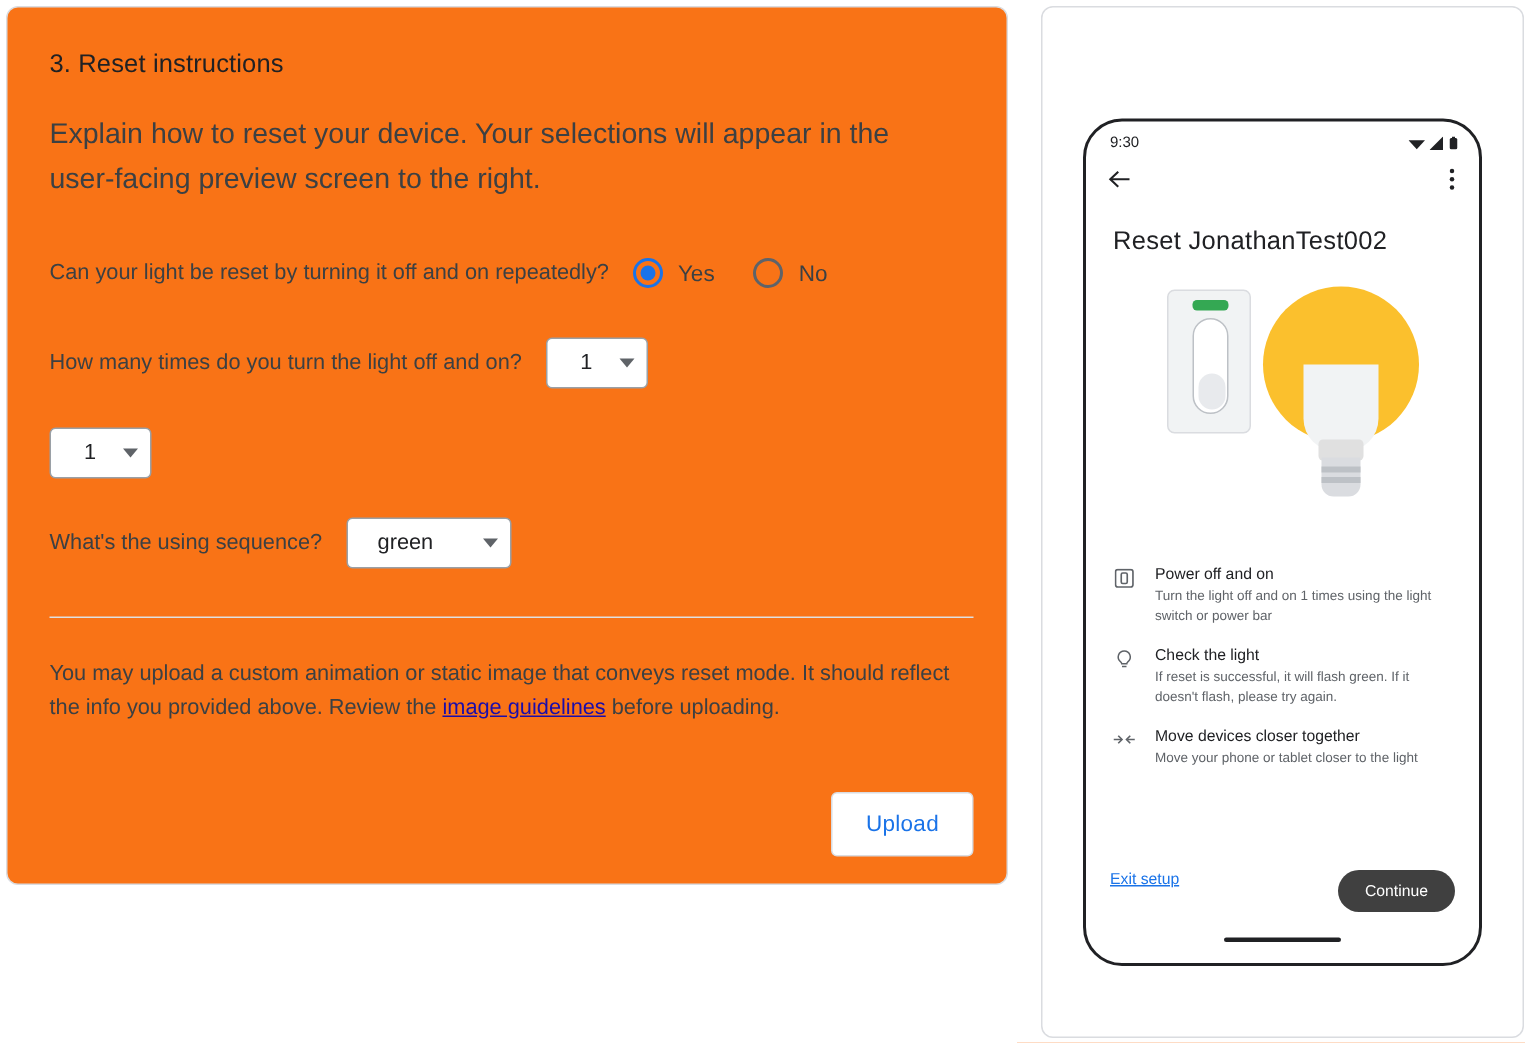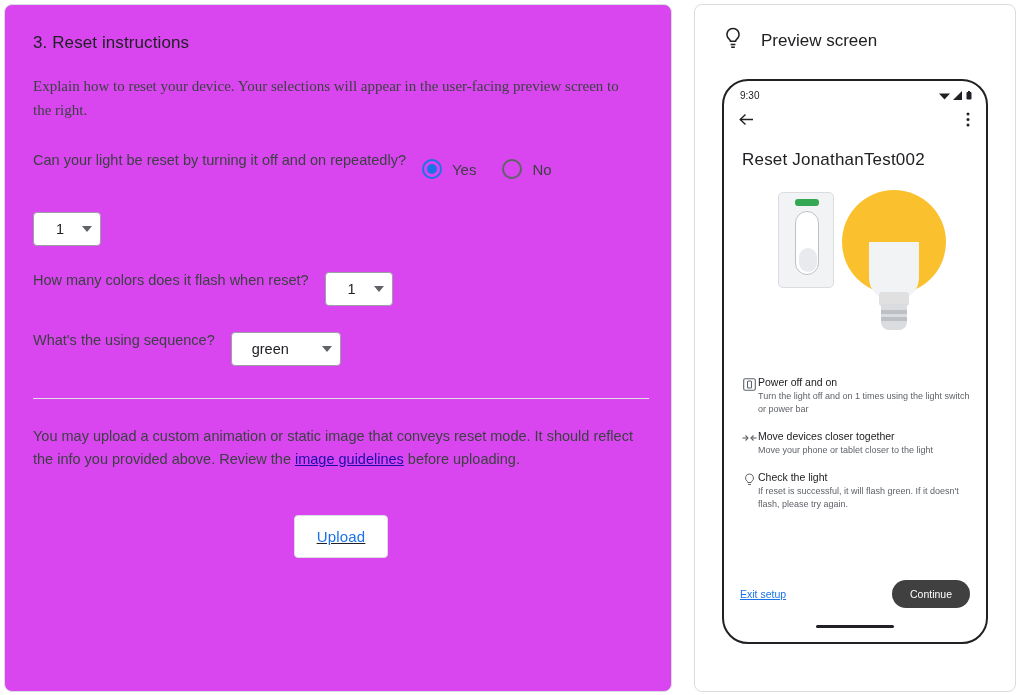--- a/index.html
+++ b/index.html
@@ -15,45 +15,45 @@
     position: relative;
     width: 1024px; height: 695px;
     display: flex;
     gap: 22px;
     padding: 4px 6px 0 4px;
   }
 
   
   .left-card {
     width: 668px;
-    height: 688px;
+    height: 586px;
     border: 1px solid #dadce0;
     border-radius: 8px;
-    background: #d946ef;
+    background: #f97316;
     padding: 28px 38px 0 28px;
     position: relative;
   }
   .section-title {
     font-size: 17px;
     font-weight: 500;
     color: #202124;
     margin: 0 0 22px 0;
     letter-spacing: .1px;
   }
   .section-desc {
-    font-size: 15px;
+    font-size: 19px;
     line-height: 1.58;
     color: #3c4043;
     margin: 0 0 30px 0;
     max-width: 616px;
-    font-family: Liberation Serif, serif;
   }
 
   .q-row {
     display: flex;
+    align-items: center;
     margin-bottom: 26px;
     min-height: 34px;
   }
   .q-label {
     font-size: 14.5px;
     color: #3c4043;
     margin-right: 16px;
   }
 
   
@@ -120,24 +120,23 @@
     font-size: 14.5px;
     line-height: 1.58;
     color: #3c4043;
     max-width: 616px;
     margin: 0;
   }
   .link { color: #1a0dab; text-decoration: underline; cursor: pointer; }
 
   .upload-wrap {
     display: flex;
-    justify-content: center;
+    justify-content: flex-end;
     width: 616px;
     margin-top: 44px;
-    text-decoration: underline;
   }
   .upload-btn {
     border: 1px solid #dadce0;
     border-radius: 4px;
     color: #1a73e8;
     background: #fff;
     font-size: 15px;
     font-weight: 500;
     padding: 12px 22px;
     cursor: pointer;
@@ -270,21 +269,21 @@
   .bulb-ring {
     position: absolute;
     left: 157px;
     width: 26px; height: 4px;
     background: #bdc1c6;
   }
 
   .tips { padding: 10px 16px 0 16px; }
   .tip {
     display: flex;
-    gap: 0;
+    gap: 12px;
     margin-bottom: 14px;
   }
   .tip-ico {
     width: 18px;
     flex: 0 0 18px;
     color: #5f6368;
     display: flex;
     justify-content: center;
     padding-top: 2px;
   }
@@ -297,21 +296,20 @@
     font-size: 9px;
     line-height: 1.45;
     color: #5f6368;
   }
 
   .phone-actions {
     position: absolute;
     left: 0; right: 0;
     bottom: 34px;
     display: flex;
-    align-items: center;
     justify-content: space-between;
     padding: 0 16px;
   }
   .exit-link {
     font-size: 10.5px;
     color: #1a73e8;
     text-decoration: underline;
     cursor: pointer;
   }
   .continue-btn {
@@ -349,28 +347,28 @@
           <span class="radio-label">Yes</span>
         </span>
         <span class="radio-opt">
           <span class="radio"></span>
           <span class="radio-label">No</span>
         </span>
       </span>
     </div>
 
     <div class="q-row">
+      <span class="q-label">How many times do you turn the light off and on?</span>
       <span class="select">
         <span class="val">1</span>
         <span class="caret"></span>
       </span>
     </div>
 
     <div class="q-row">
-      <span class="q-label">How many colors does it flash when reset?</span>
       <span class="select">
         <span class="val">1</span>
         <span class="caret"></span>
       </span>
     </div>
 
     <div class="q-row">
       <span class="q-label">What's the using sequence?</span>
       <span class="select wide">
         <span class="val">green</span>
@@ -381,30 +379,20 @@
     <div class="divider"></div>
 
     <p class="opt-desc"><span>You may upload a custom animation or static image that conveys reset mode. It should reflect the info you provided above. Review the </span><span class="link">image guidelines</span><span> before uploading.</span></p>
 
     <div class="upload-wrap">
       <div class="upload-btn">Upload</div>
     </div>
   </div>
 
   <div class="right-card">
-    <div class="preview-head">
-      <span>
-        <svg width="20" height="24" viewBox="0 0 20 24">
-          <path d="M10 1.5a6 6 0 0 0-3.6 10.8c.6.5 1 1.2 1.1 2h5c.1-.8.5-1.5 1.1-2A6 6 0 0 0 10 1.5z" fill="none" stroke="#202124" stroke-width="1.6"></path>
-          <line x1="7.6" y1="17.5" x2="12.4" y2="17.5" stroke="#202124" stroke-width="1.6"></line>
-          <line x1="8.2" y1="20.2" x2="11.8" y2="20.2" stroke="#202124" stroke-width="1.6"></line>
-        </svg>
-      </span>
-      <span class="title">Preview screen</span>
-    </div>
 
     <div class="phone">
       <div class="status-bar">
         <span>9:30</span>
         <span class="status-icons">
           <svg width="11" height="9" viewBox="0 0 11 9">
               <path d="M0 2.5 L5.5 8.5 L11 2.5 Z" fill="#202124"></path>
             </svg>
           <svg width="10" height="9" viewBox="0 0 10 9">
               <path d="M9 0 L9 9 L0 9 Z" fill="#202124"></path>
@@ -457,44 +445,44 @@
                 <rect x="4.5" y="3" width="4" height="7" rx="1" fill="none" stroke="#5f6368" stroke-width="1.1"></rect>
               </svg>
           </span>
           <span>
             <div class="tip-title">Power off and on</div>
             <div class="tip-body">Turn the light off and on 1 times using the light switch or power bar</div>
           </span>
         </div>
         <div class="tip">
           <span class="tip-ico">
+            <svg width="11" height="14" viewBox="0 0 11 14">
+                <path d="M5.5 1a4 4 0 0 0-2.4 7.2c.4.3.7.8.7 1.3h3.4c0-.5.3-1 .7-1.3A4 4 0 0 0 5.5 1z" fill="none" stroke="#5f6368" stroke-width="1"></path>
+                <line x1="4" y1="11.4" x2="7" y2="11.4" stroke="#5f6368" stroke-width="1"></line>
+              </svg>
+          </span>
+          <span>
+            <div class="tip-title">Check the light</div>
+            <div class="tip-body">If reset is successful, it will flash green. If it doesn't flash, please try again.</div>
+          </span>
+        </div>
+        <div class="tip">
+          <span class="tip-ico">
             <svg width="15" height="12" viewBox="0 0 15 12">
                 <line x1="0.5" y1="6" x2="5.5" y2="6" stroke="#5f6368" stroke-width="1.1"></line>
                 <line x1="9.5" y1="6" x2="14.5" y2="6" stroke="#5f6368" stroke-width="1.1"></line>
                 <polyline points="3.5,3.5 6,6 3.5,8.5" fill="none" stroke="#5f6368" stroke-width="1.1"></polyline>
                 <polyline points="11.5,3.5 9,6 11.5,8.5" fill="none" stroke="#5f6368" stroke-width="1.1"></polyline>
               </svg>
           </span>
           <span>
             <div class="tip-title">Move devices closer together</div>
             <div class="tip-body">Move your phone or tablet closer to the light</div>
           </span>
         </div>
-        <div class="tip">
-          <span class="tip-ico">
-            <svg width="11" height="14" viewBox="0 0 11 14">
-                <path d="M5.5 1a4 4 0 0 0-2.4 7.2c.4.3.7.8.7 1.3h3.4c0-.5.3-1 .7-1.3A4 4 0 0 0 5.5 1z" fill="none" stroke="#5f6368" stroke-width="1"></path>
-                <line x1="4" y1="11.4" x2="7" y2="11.4" stroke="#5f6368" stroke-width="1"></line>
-              </svg>
-          </span>
-          <span>
-            <div class="tip-title">Check the light</div>
-            <div class="tip-body">If reset is successful, it will flash green. If it doesn't flash, please try again.</div>
-          </span>
-        </div>
       </div>
 
       <div class="phone-actions">
         <span class="exit-link">Exit setup</span>
         <span class="continue-btn">Continue</span>
       </div>
       <div class="home-indicator"></div>
     </div>
   </div>
 

